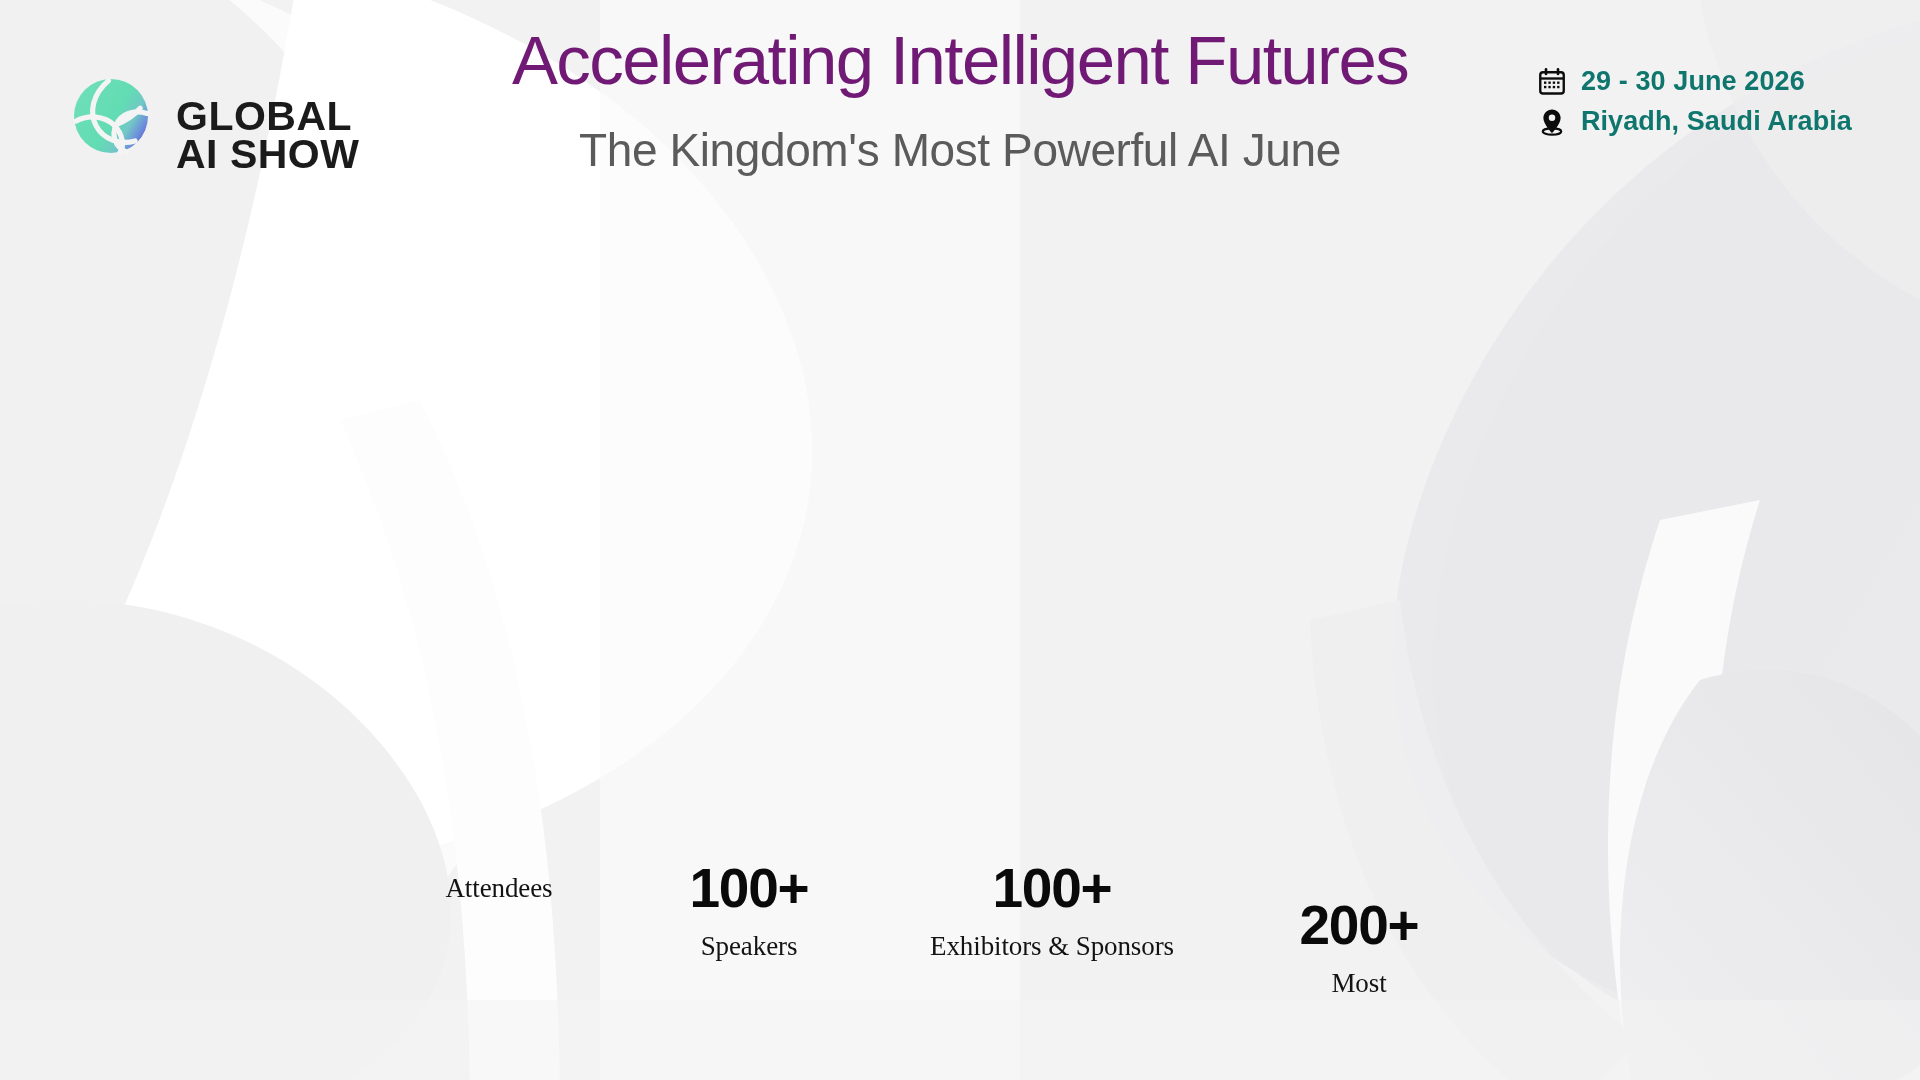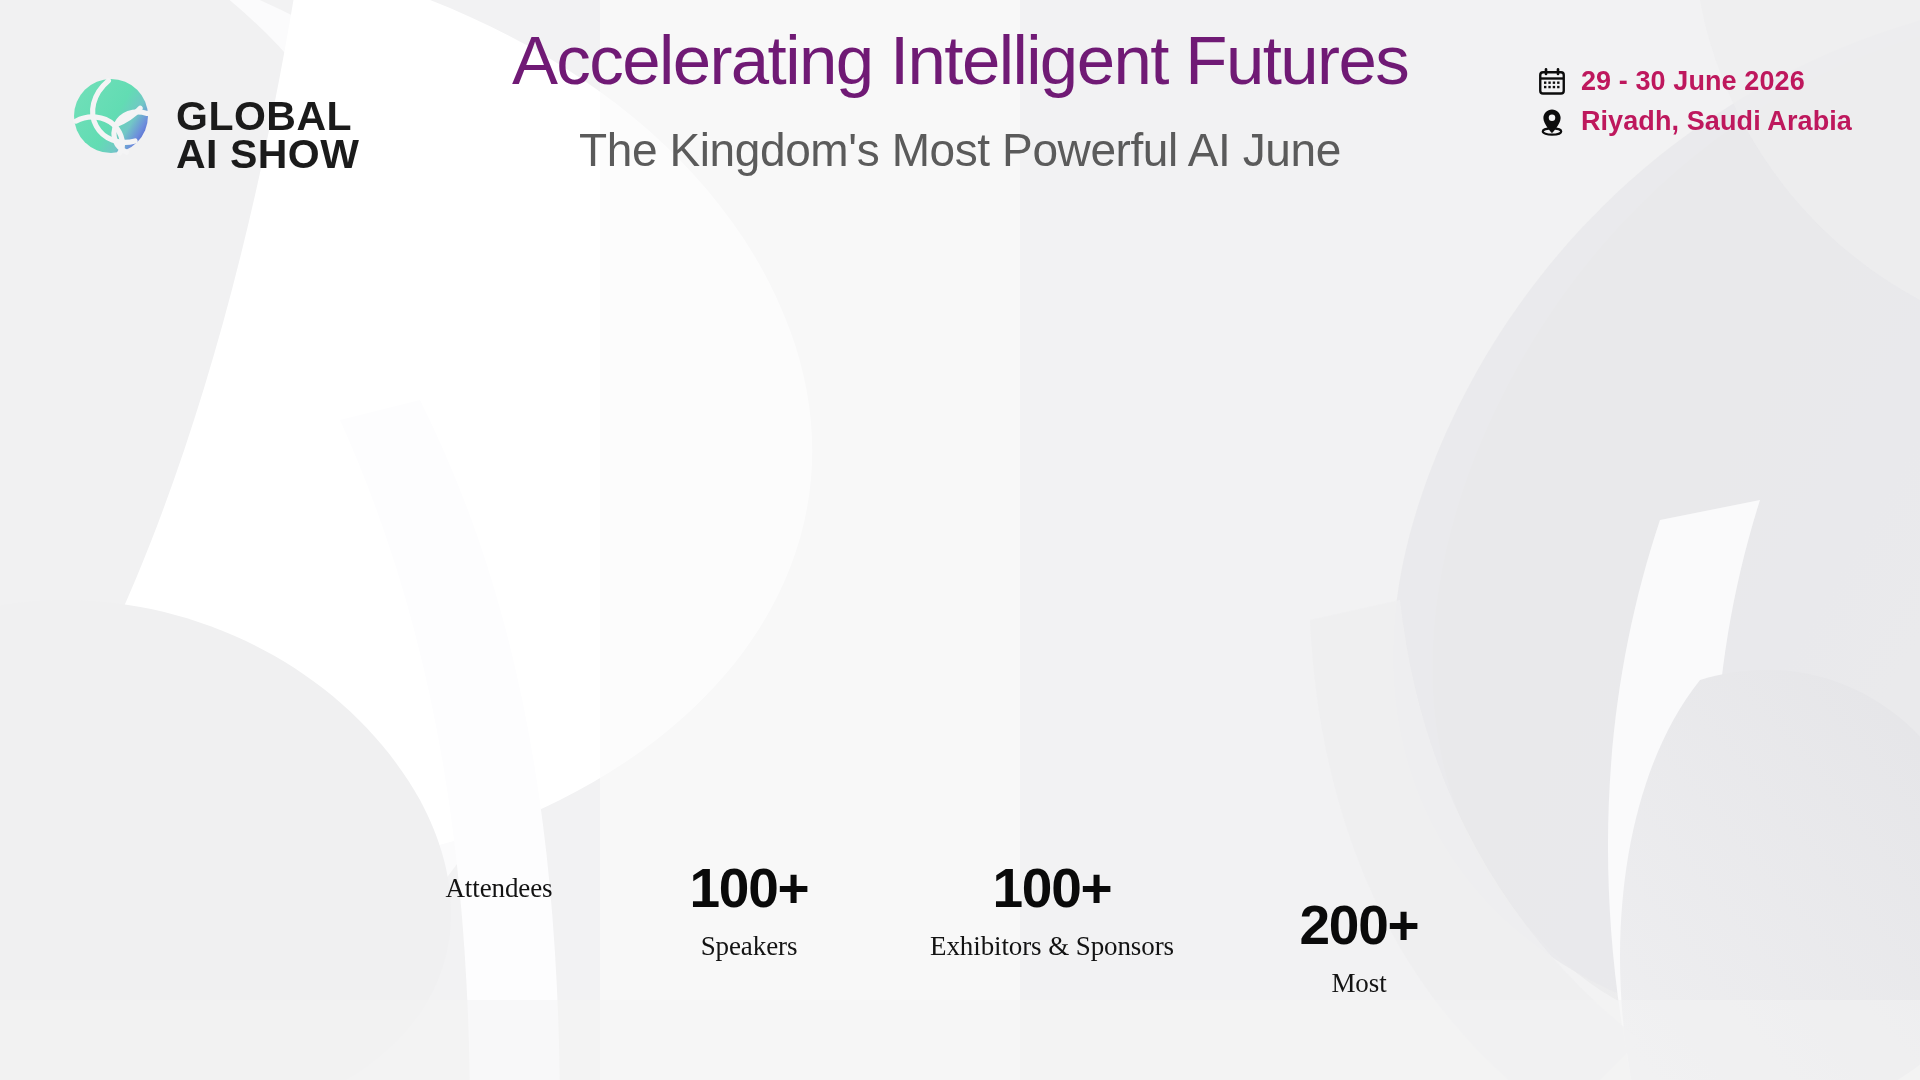--- a/index.html
+++ b/index.html
@@ -26,21 +26,21 @@
   .brand-words { display:flex; flex-direction:column; line-height:0.92;margin-top:40px; }
   .brand-line {
     font-size:41px; font-weight:700; color:#1b1b1b;
     letter-spacing:0.5px;
   }
 
   .meta { display:flex; flex-direction:column; gap:9px; padding-top:8px; }
   .meta-row { display:flex; align-items:center; gap:14px; }
   .meta-icon { width:30px; height:30px; flex:0 0 30px; display:block; }
   .meta-text {
-    font-size:27px; font-weight:700; color:#be185d;
+    font-size:27px; font-weight:700; color:#0f766e;
     letter-spacing:0.1px; white-space:nowrap;
   }
 
   
   .hero {
     position:absolute; left:0; top:0; width:100%; height:100%;
     z-index:4; display:flex; flex-direction:column; align-items:center;
     pointer-events:none;
   }
 

